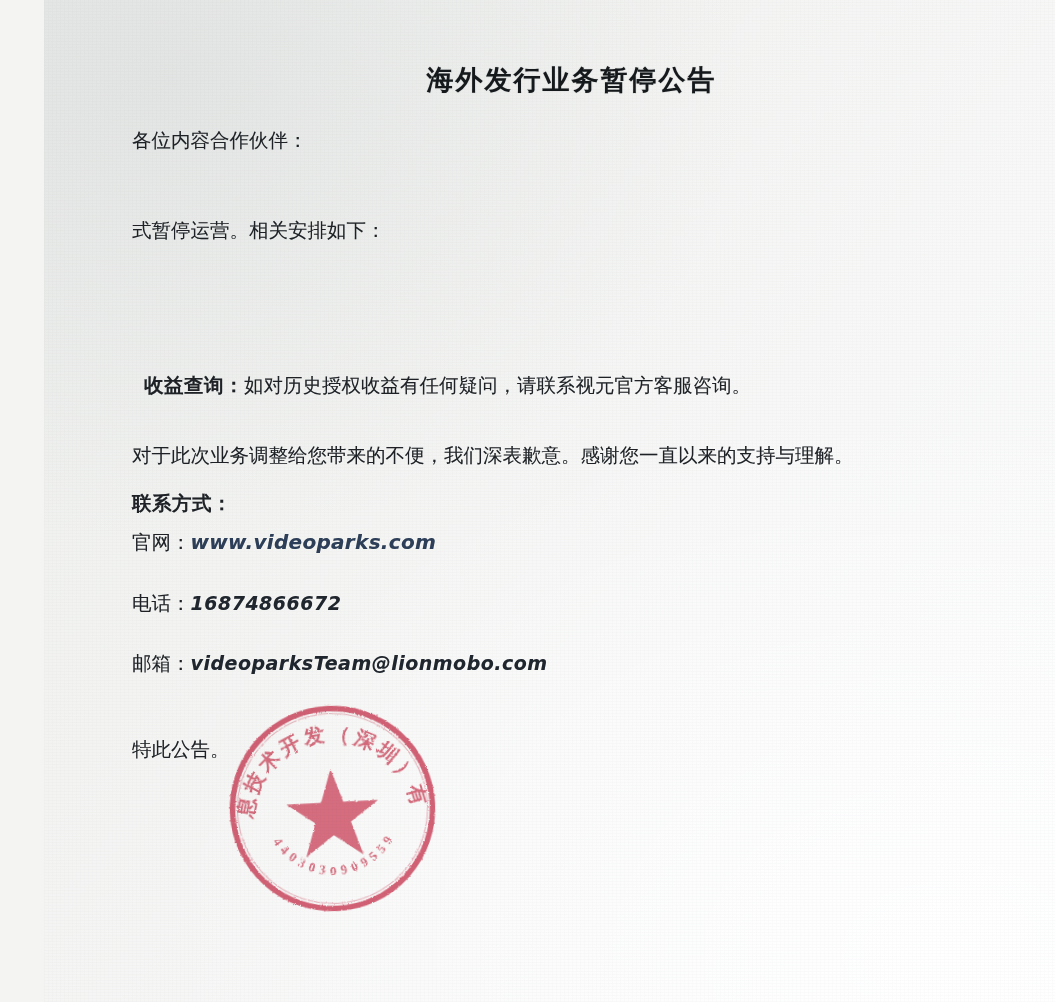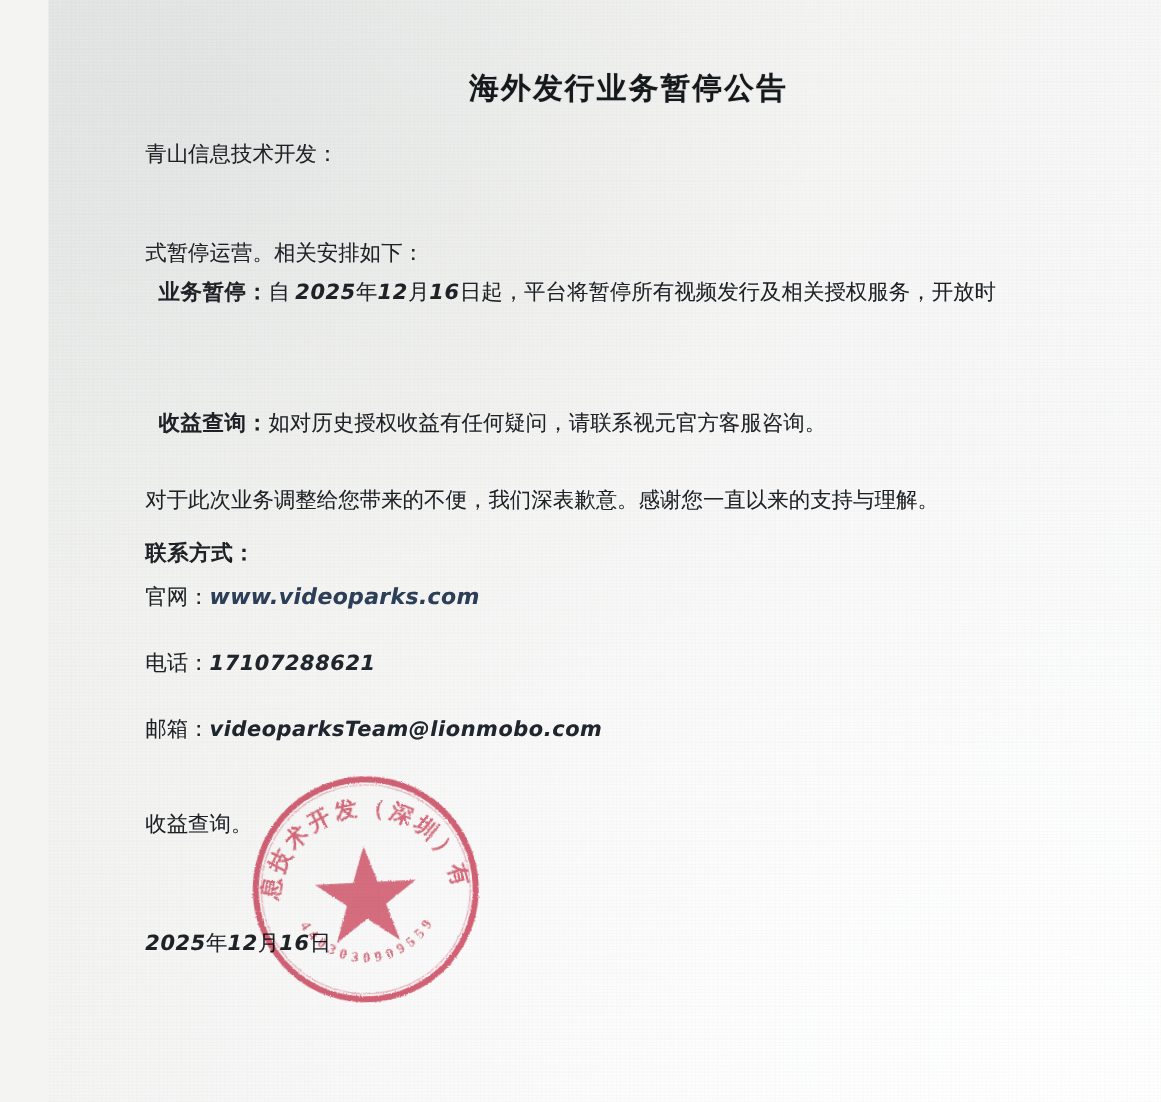--- a/index.html
+++ b/index.html
@@ -133,57 +133,51 @@
 <body>
 
 <div id="page">
   <div id="grain"></div>
   <div id="vignette"></div>
 
   <div class="doc">
 
     <div class="title">海外发行业务暂停公告</div>
 
-    <div class="line" style="left:88px; top:122px;">青山信息技术开发：</div>
+    <div class="line" style="left:88px; top:122px;">各位内容合作伙伴：</div>
 
 
     <div class="line" style="left:88px; top:212px;">式暂停运营。相关安排如下：</div>
 
-    <div class="line" style="left:100px; top:248px;">
-      <span class="lbl-bold">业务暂停</span><span class="lbl-bold">：</span><span>自 </span><span class="num-hand">2025</span><span>年</span><span class="num-hand">12</span><span>月</span><span class="num-hand">16</span><span>日</span><span>起，平台将暂停所有视频发行及相关授权服务，开放时</span>
-    </div>
 
     <div class="line" style="left:88px; top:437px;">对于此次业务调整给您带来的不便，我们深表歉意。感谢您一直以来的支持与理解。</div>
 
     <div class="line" style="left:100px; top:367px;">
       <span class="lbl-bold">收益查询</span><span class="lbl-bold">：</span><span>如对历史授权收益有任何疑问，请联系视元官方客服咨询。</span>
     </div>
 
     <div class="line" style="left:88px; top:485px; font-weight:bold; letter-spacing:.5px;">
       <span>联系方式</span><span>：</span>
     </div>
 
     <div class="line" style="left:88px; top:524px;">
       <span>官网：</span><span class="script-blue">www.videoparks.com</span>
     </div>
 
     <div class="line" style="left:88px; top:585px;">
-      <span>电话：</span><span class="script-dark">17107288621</span>
+      <span>电话：</span><span class="script-dark">16874866672</span>
     </div>
 
     <div class="line" style="left:88px; top:645px;">
       <span>邮箱：</span><span class="script-dark">videoparksTeam@lionmobo.com</span>
     </div>
 
-    <div class="line" style="left:88px; top:731px;">收益查询。</div>
-
-
-    <div class="line" style="left:88px; top:840px;">
-      <span class="num-hand">2025</span><span>年</span><span class="num-hand">12</span><span>月</span><span class="num-hand">16</span><span>日</span>
-    </div>
+    <div class="line" style="left:88px; top:731px;">特此公告。</div>
+
+
 
   </div>
 
   <div id="seal">
     <svg width="215" height="215" viewBox="0 0 215 215" xmlns="http://www.w3.org/2000/svg">
       <defs>
         <path id="arcTop" d="M 27,112 A 81,81 0 0 1 188,112" fill="none"></path>
         <path id="arcBottom" d="M 38,112 A 70,70 0 0 0 177,112" fill="none"></path>
         <filter id="rough" x="-20%" y="-20%" width="140%" height="140%">
           <feTurbulence type="fractalNoise" baseFrequency="0.85" numOctaves="3" seed="7" result="n"></feTurbulence>

